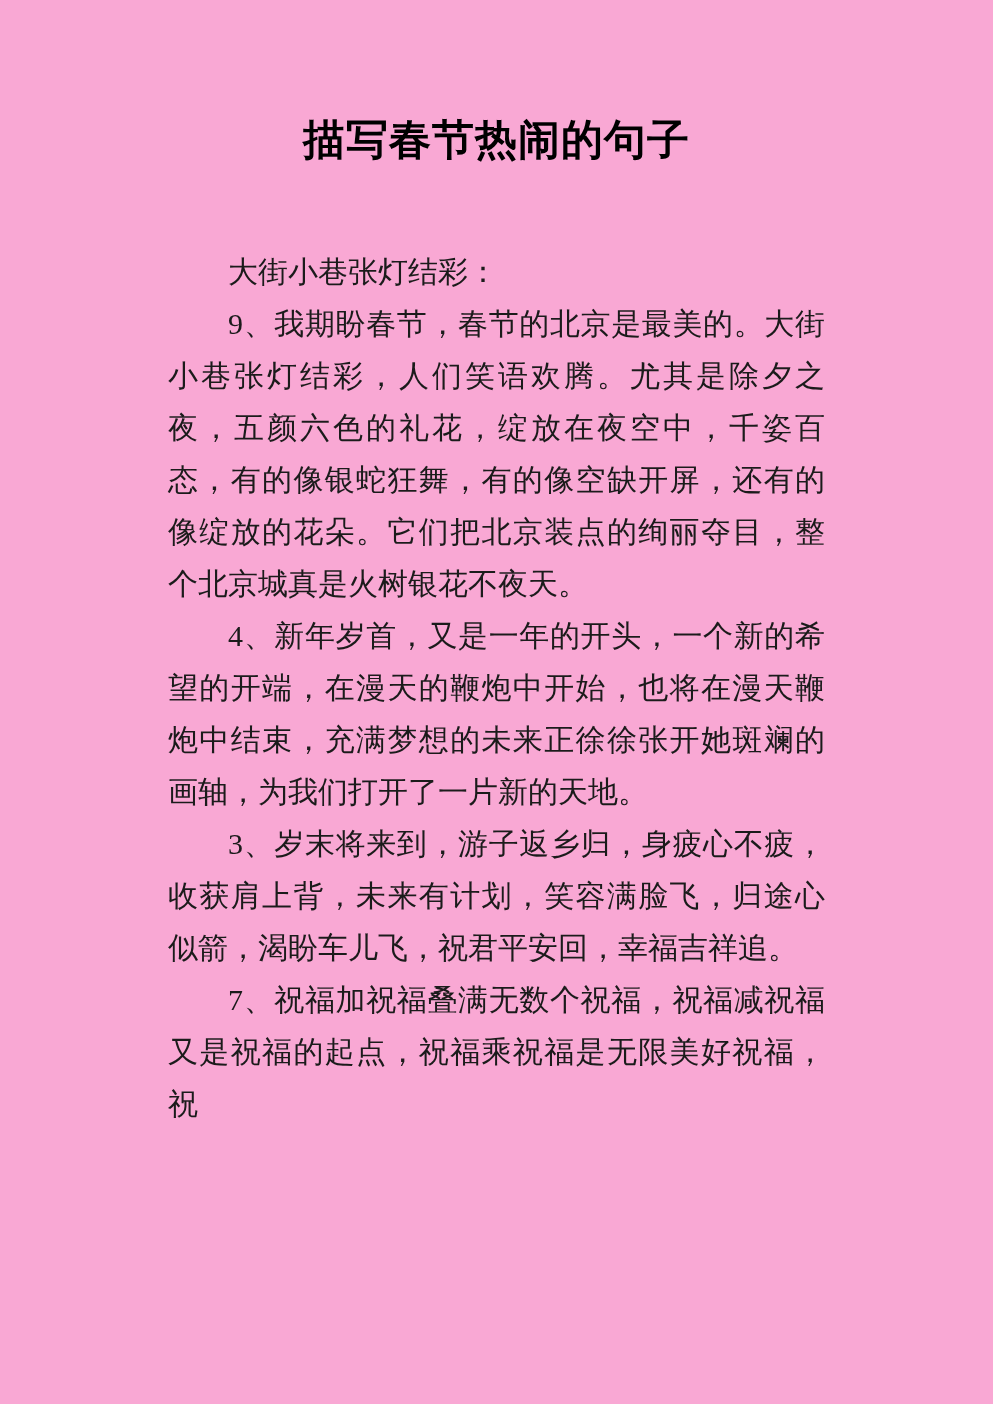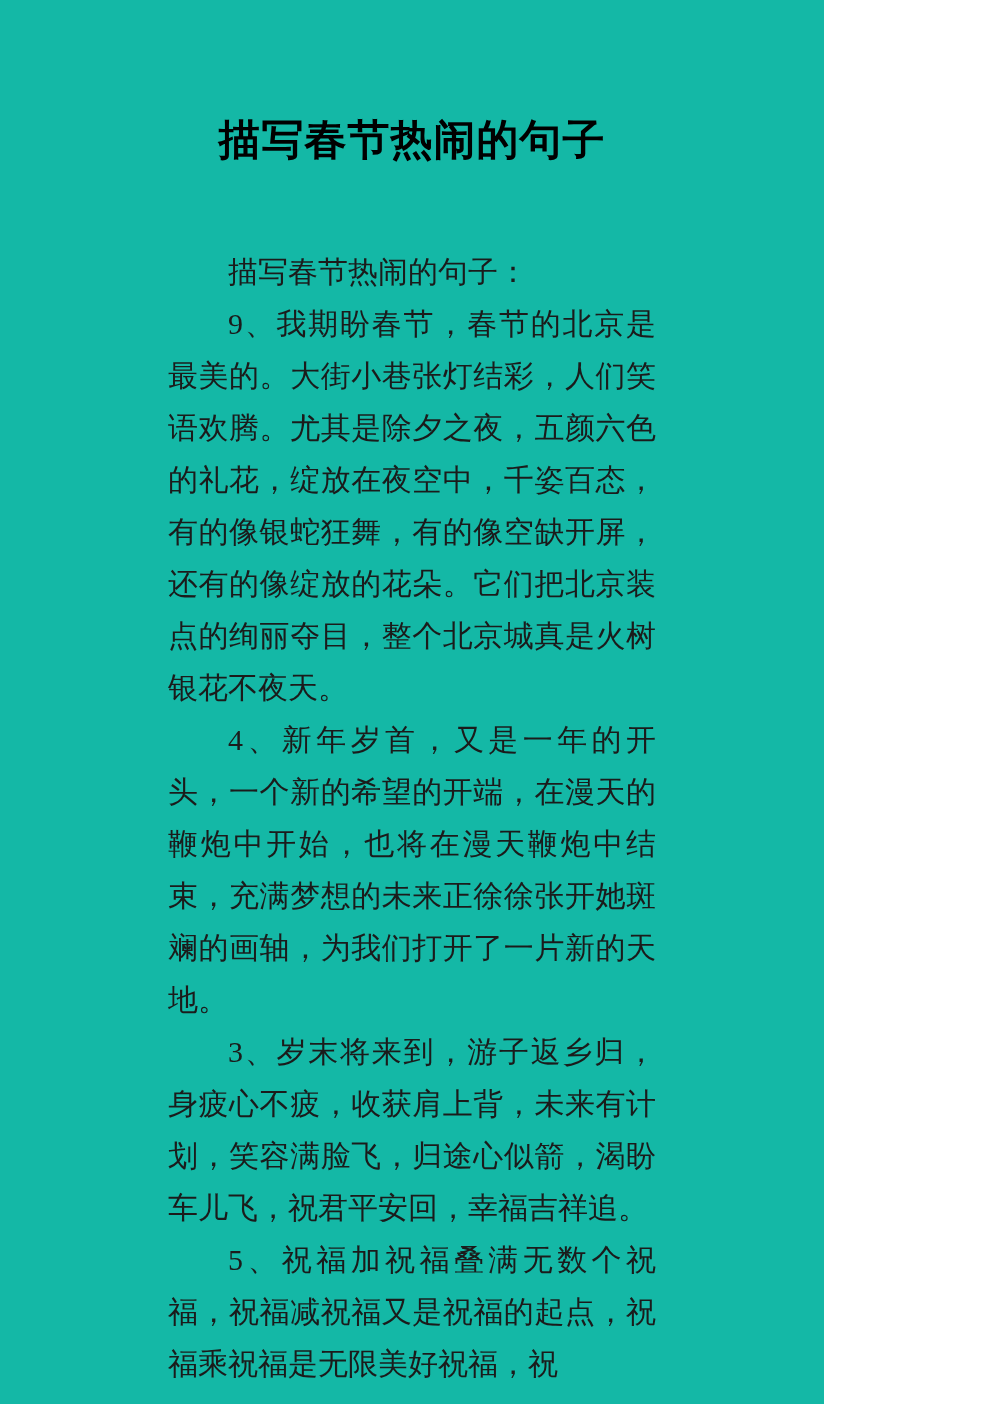--- a/index.html
+++ b/index.html
@@ -2,23 +2,23 @@
 <html><head>
 <meta charset="utf-8">
 <style>
   html, body {
     margin: 0;
     padding: 0;
     background: #ffffff;
   }
   .page {
     position: relative;
-    width: 824px;
+    width: 993px;
     height: 1404px;
-    background: #14b8a6;
+    background: #f9a8d4;
     box-sizing: border-box;
     padding: 112px 168px 0 168px;
     overflow: hidden;
     font-family: "Liberation Serif", "DejaVu Serif", serif;
     color: #1b1b1b;
   }
   .doc-title {
     margin: 0 0 78px 0;
     font-family: "Liberation Sans", "DejaVu Sans", sans-serif;
     font-weight: 700;
@@ -38,19 +38,19 @@
     word-break: break-all;
   }
 </style>
 </head>
 <body>
 
 <div class="page">
   <h1 class="doc-title">描写春节热闹的句子</h1>
 
   <div class="doc-body">
-    <p>描写春节热闹的句子：</p>
+    <p>大街小巷张灯结彩：</p>
     <p>9、我期盼春节，春节的北京是最美的。大街小巷张灯结彩，人们笑语欢腾。尤其是除夕之夜，五颜六色的礼花，绽放在夜空中，千姿百态，有的像银蛇狂舞，有的像空缺开屏，还有的像绽放的花朵。它们把北京装点的绚丽夺目，整个北京城真是火树银花不夜天。</p>
     <p>4、新年岁首，又是一年的开头，一个新的希望的开端，在漫天的鞭炮中开始，也将在漫天鞭炮中结束，充满梦想的未来正徐徐张开她斑斓的画轴，为我们打开了一片新的天地。</p>
     <p>3、岁末将来到，游子返乡归，身疲心不疲，收获肩上背，未来有计划，笑容满脸飞，归途心似箭，渴盼车儿飞，祝君平安回，幸福吉祥追。</p>
-    <p>5、祝福加祝福叠满无数个祝福，祝福减祝福又是祝福的起点，祝福乘祝福是无限美好祝福，祝</p>
+    <p>7、祝福加祝福叠满无数个祝福，祝福减祝福又是祝福的起点，祝福乘祝福是无限美好祝福，祝</p>
   </div>
 </div>
 
 </body></html>

